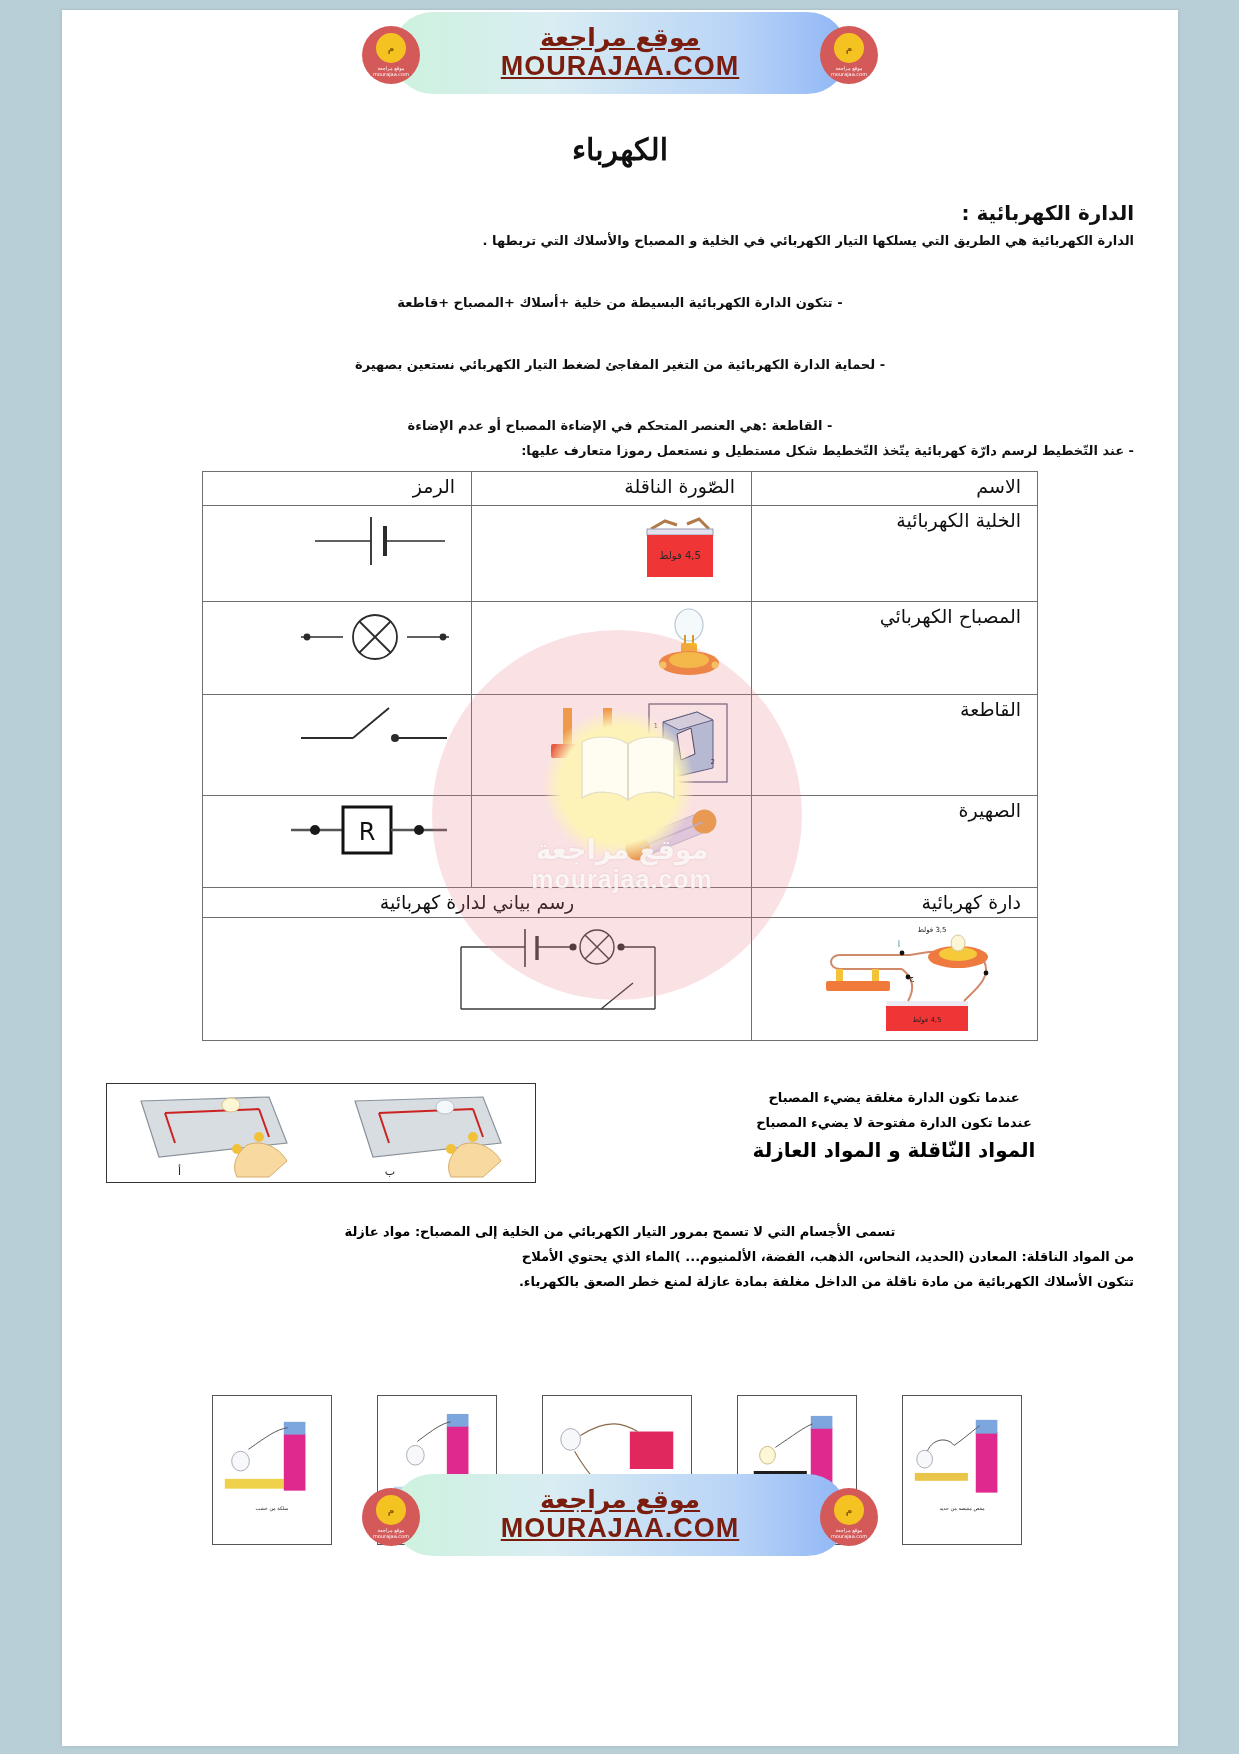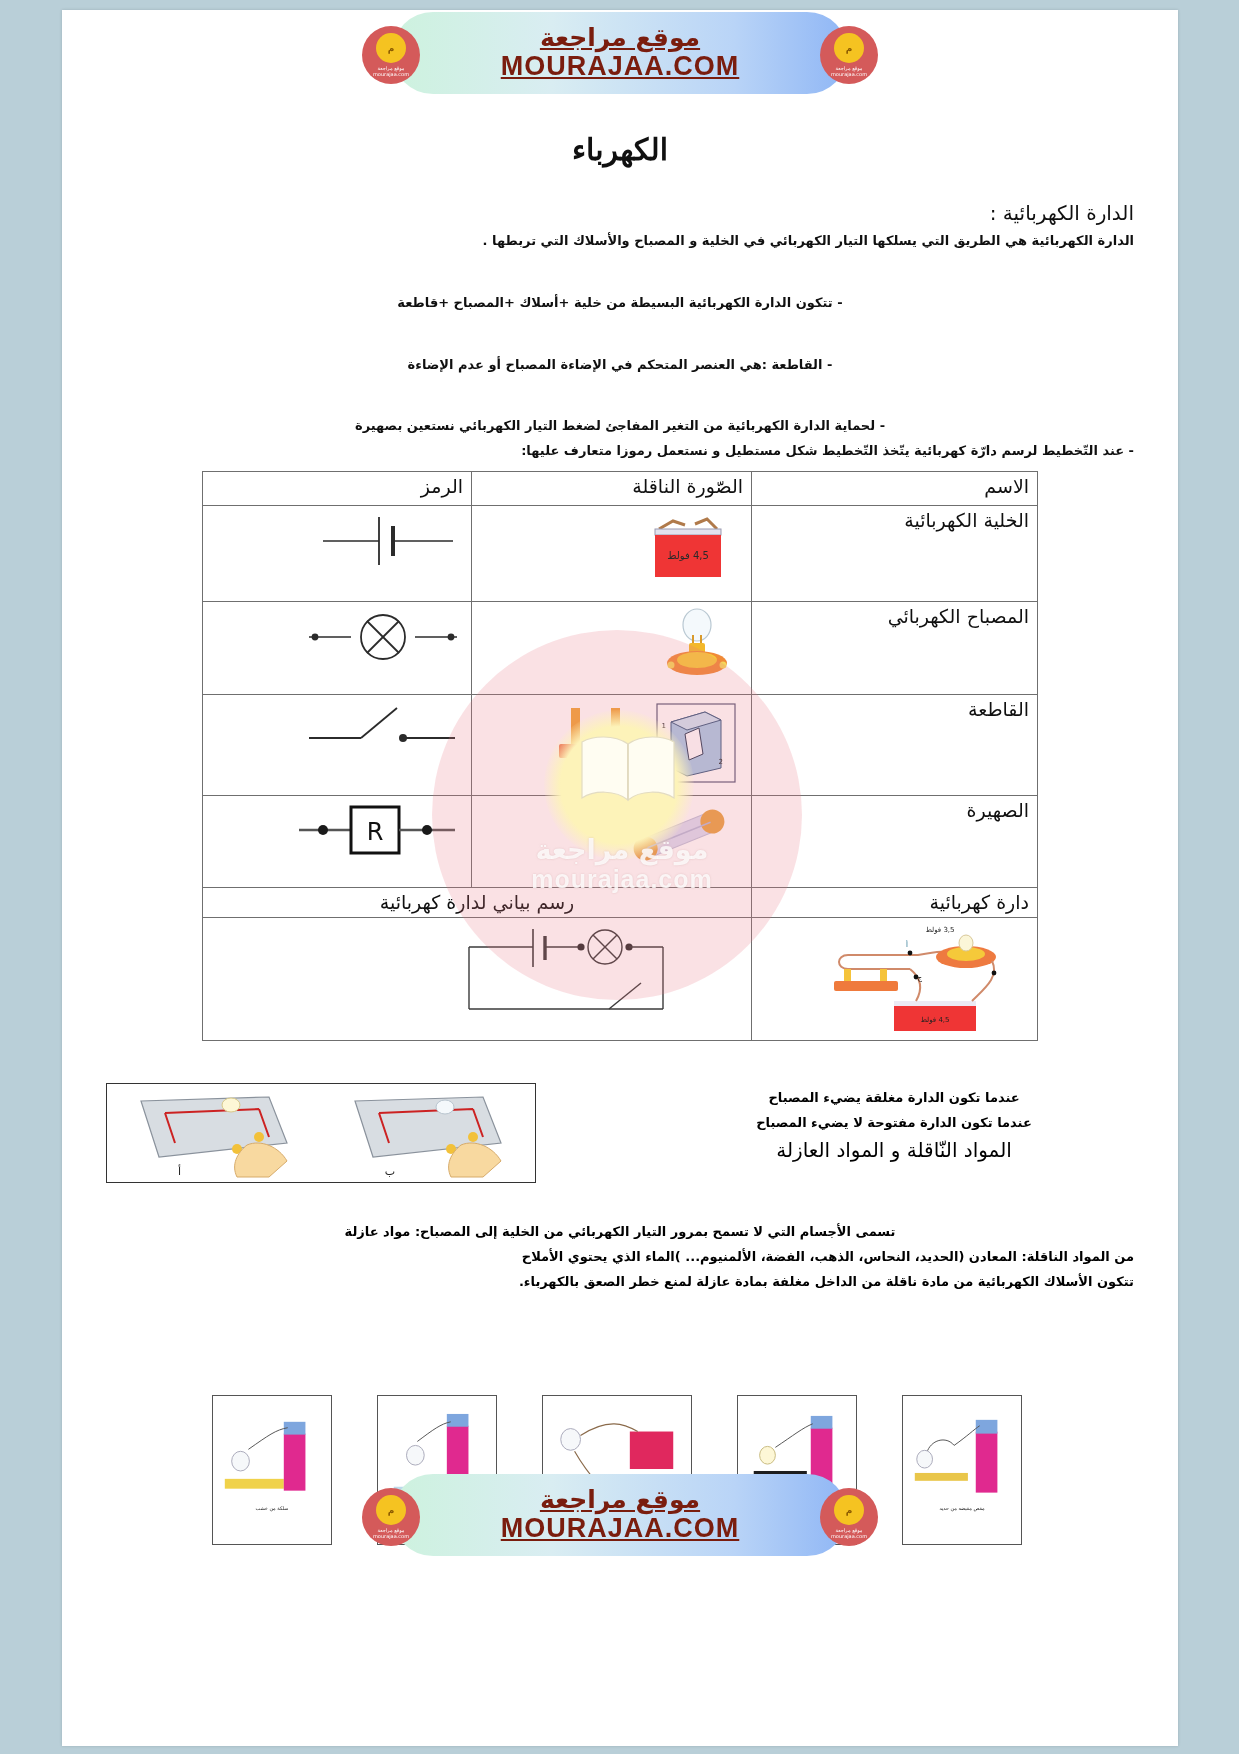--- a/index.html
+++ b/index.html
@@ -71,42 +71,42 @@
     color:#101010;
   }
   h1.doc-title {
     font-family:Liberation Sans, sans-serif;
     font-size:30px; font-weight:bold;
     text-align:center; margin:26px 0 34px 0;
     letter-spacing:0;
   }
   .lead-bold {
     font-family:"DejaVu Sans", sans-serif;
-    font-size:20px; font-weight:normal;
+    font-size:20px; font-weight:bold;
     margin:0 0 6px 0;
   }
   p.body-line {
     font-family:"DejaVu Sans", sans-serif;
     font-size:13px; line-height:1.52;
     margin:0 0 5px 0;
     font-weight:bold;
   }
   p.body-line.center   { text-align:center;margin-top:42px; }
   p.body-line.rt       { text-align:right; }
 
   
   table.symbols {
     border-collapse:collapse;
     width:835px;
     margin:10px auto 0 auto;
     table-layout:fixed;
   }
   table.symbols td, table.symbols th {
     border:1px solid #6f6f6f;
-    padding:3px 8px;
+    padding:3px 16px;
     vertical-align:top;
     font-family:"DejaVu Sans", sans-serif;
     font-size:19px;
     font-weight:normal;
     text-align:right;
   }
   table.symbols th { font-weight:normal; height:34px; }
   .col-name { width:286px; }
   .col-real { width:280px; }
   .col-sym  { width:269px; }
@@ -195,22 +195,22 @@
     </div>
   </div>
 
   <div class="content">
 
     <h1 class="doc-title">الكهرباء</h1>
 
     <p class="lead-bold">الدارة الكهربائية :</p>
     <p class="body-line">الدارة الكهربائية هي الطريق التي يسلكها التيار الكهربائي في الخلية و المصباح والأسلاك التي تربطها .</p>
     <p class="body-line center">- تتكون الدارة الكهربائية البسيطة من خلية +أسلاك +المصباح +قاطعة</p>
+    <p class="body-line center">- لحماية الدارة الكهربائية من التغير المفاجئ لضغط التيار الكهربائي  نستعين بصهيرة</p>
     <p class="body-line center">- القاطعة :هي العنصر المتحكم في الإضاءة المصباح أو عدم الإضاءة</p>
-    <p class="body-line center">- لحماية الدارة الكهربائية من التغير المفاجئ لضغط التيار الكهربائي  نستعين بصهيرة</p>
     <p class="body-line rt">- عند التّخطيط لرسم دارّة كهربائية يتّخذ التّخطيط شكل مستطيل و نستعمل رموزا متعارف عليها:</p>
 
     <table class="symbols">
       <colgroup>
           <col class="col-name">
           <col class="col-real">
           <col class="col-sym">
         </colgroup>
       <tbody>
           <tr>

